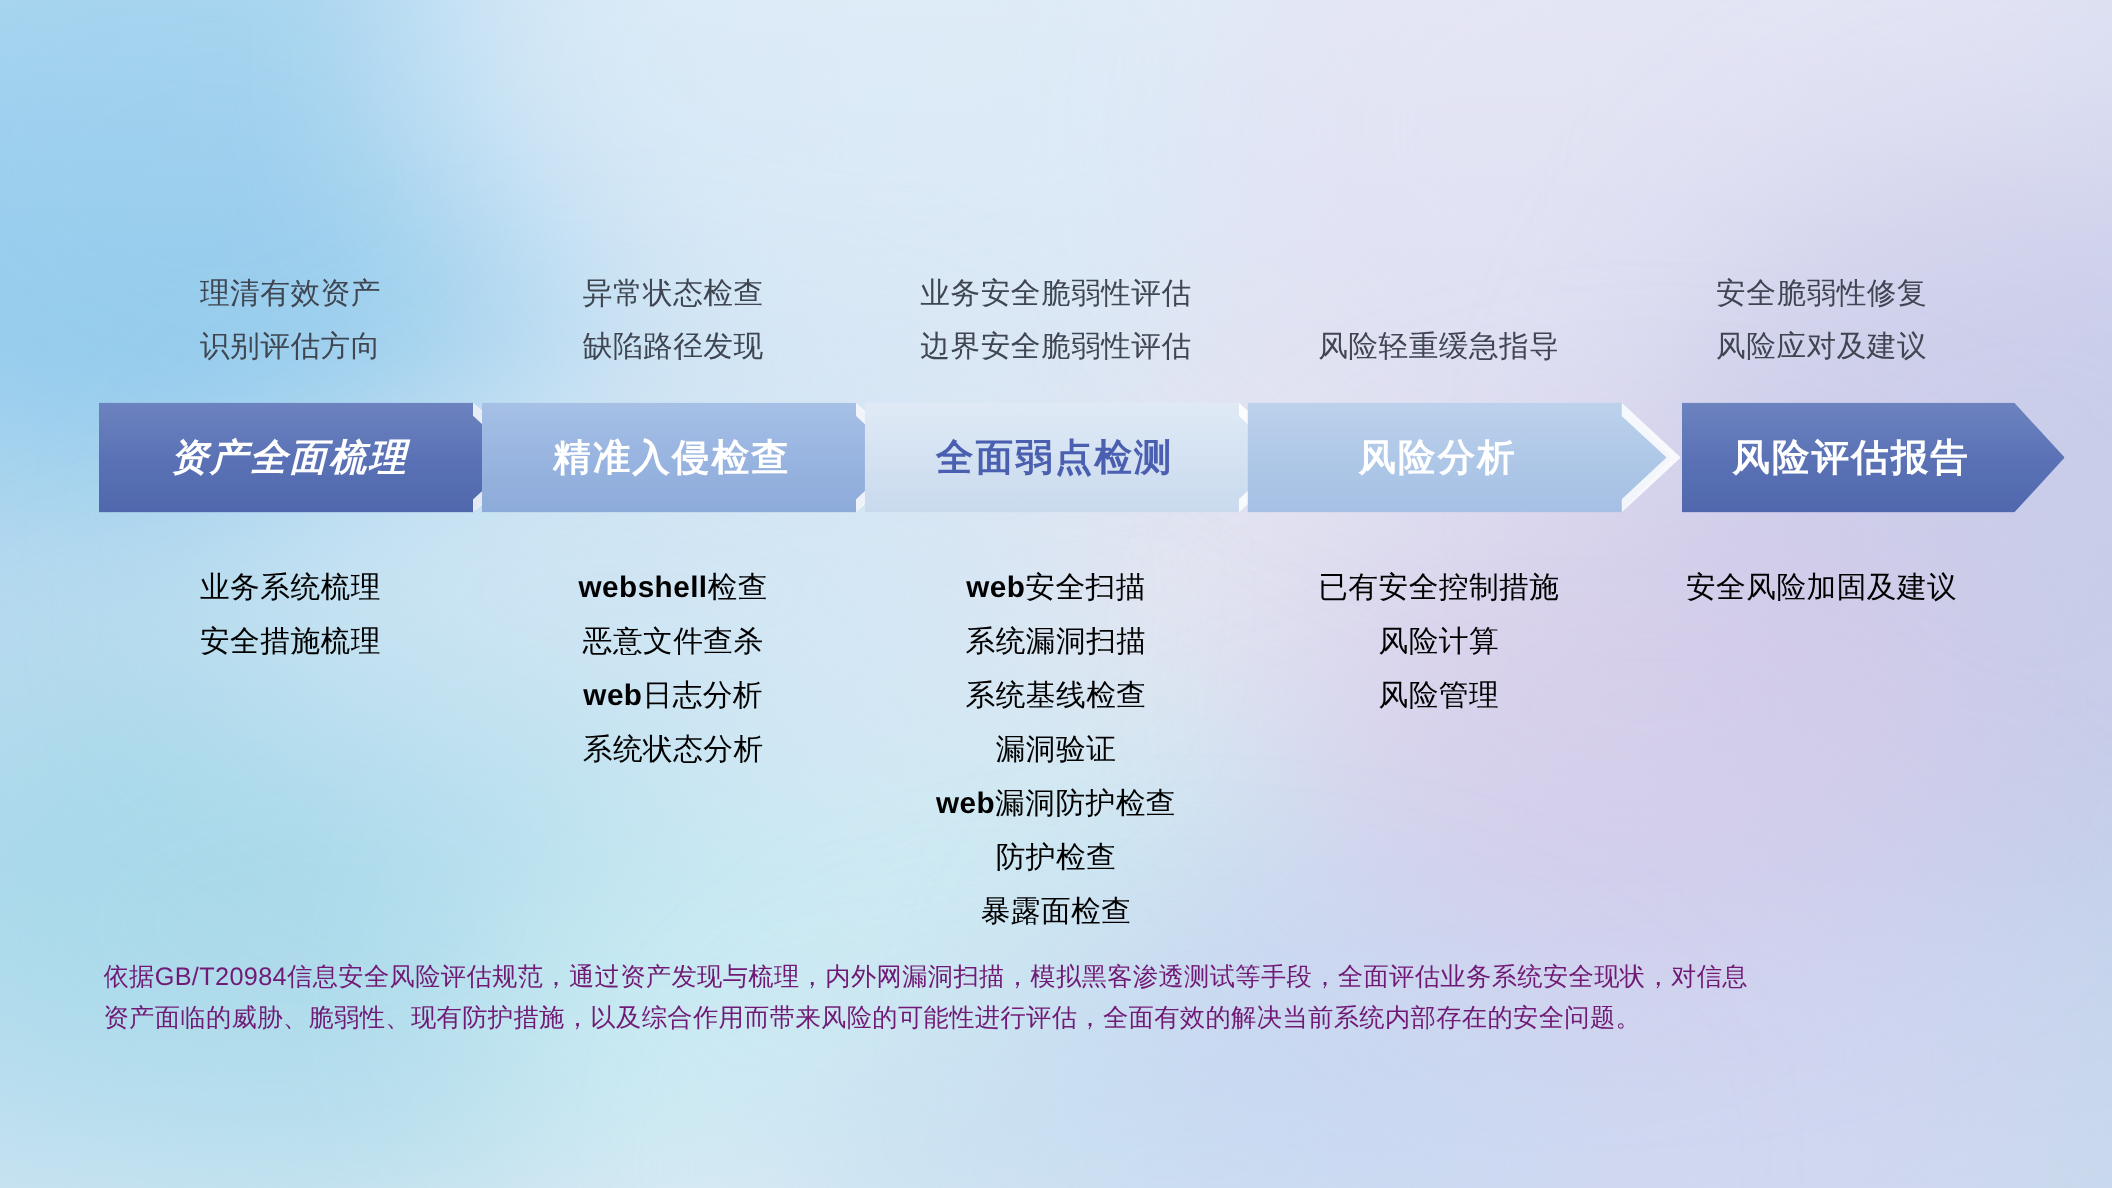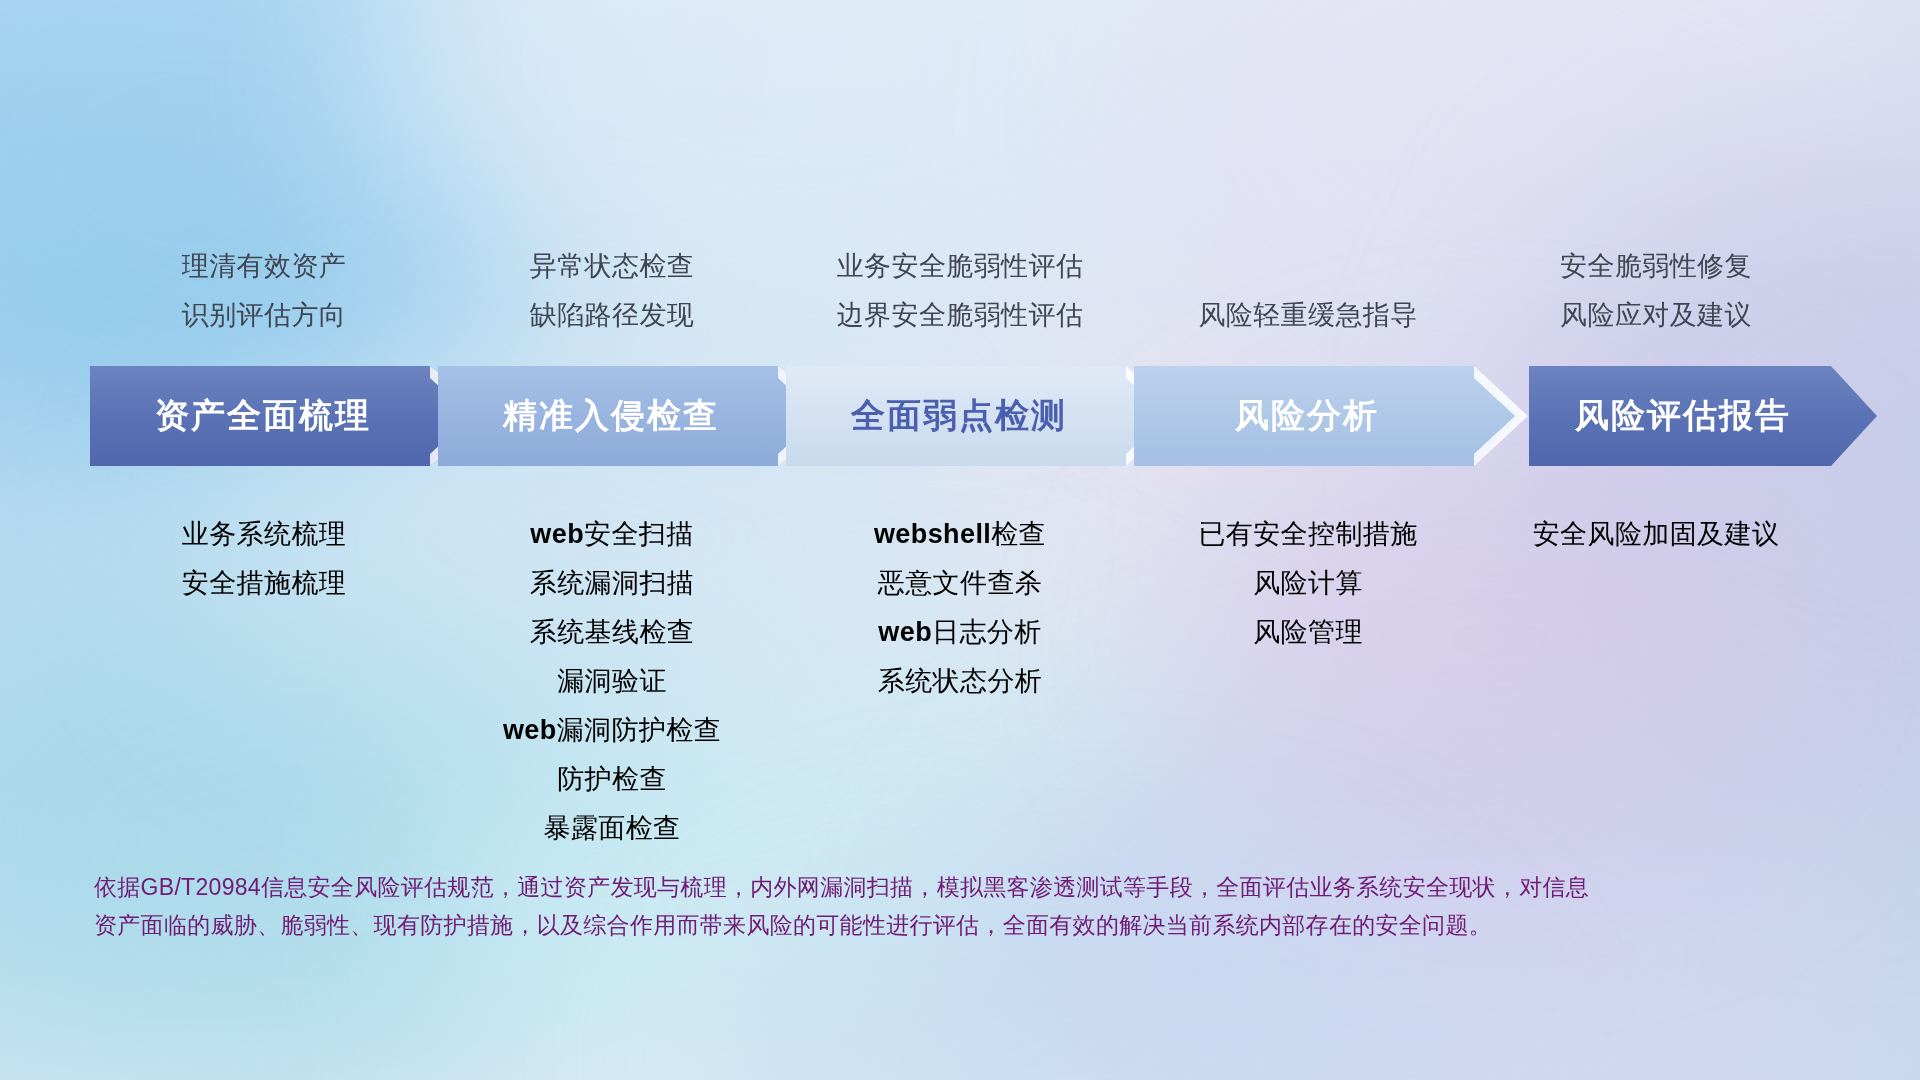--- a/index.html
+++ b/index.html
@@ -174,21 +174,21 @@
         <div class="note">风险轻重缓急指导</div>
       </div>
       <div class="col">
         <div class="note">安全脆弱性修复</div>
         <div class="note">风险应对及建议</div>
       </div>
     </div>
 
     <div id="band">
 
-      <div class="chev" style="left:0px; width:386px; background:linear-gradient(180deg,#6d83c0 0%,#5a72b5 52%,#5067ad 100%);">
+      <div class="chev" style="left:0px; width:386px; background:linear-gradient(180deg,#6d83c0 0%,#5a72b5 52%,#5067ad 100%);font-style:italic;">
         <span class="cap" style="color:#ffffff;">资产全面梳理</span>
       </div>
       <div class="notch" style="left:340px;"></div>
 
       <div class="chev" style="left:348px; width:386px; background:linear-gradient(180deg,#a6c0e6 0%,#97b3df 55%,#8dabda 100%);">
         <span class="cap" style="color:#ffffff;">精准入侵检查</span>
       </div>
       <div class="notch" style="left:688px;"></div>
 
       <div class="chev" style="left:696px; width:386px; background:linear-gradient(180deg,#e0eaf6 0%,#d3e1f1 55%,#c9daee 100%);">
@@ -205,40 +205,40 @@
         <span class="cap" style="color:#ffffff;">风险评估报告</span>
       </div>
 
     </div>
 
     <div class="cols" id="bottom-notes">
 
       <div class="col">
         <div class="sub"><span class="en"></span><span>业务系统梳理</span></div>
         <div class="sub"><span class="en"></span><span>安全措施梳理</span></div>
+      </div>
+
+      <div class="col">
+        <div class="sub"><span class="en">webshell</span><span>检查</span></div>
+        <div class="sub"><span class="en"></span><span>恶意文件查杀</span></div>
+        <div class="sub"><span class="en">web</span><span>日志分析</span></div>
+        <div class="sub"><span class="en"></span><span>系统状态分析</span></div>
       </div>
 
       <div class="col">
         <div class="sub"><span class="en">web</span><span>安全扫描</span></div>
         <div class="sub"><span class="en"></span><span>系统漏洞扫描</span></div>
         <div class="sub"><span class="en"></span><span>系统基线检查</span></div>
         <div class="sub"><span class="en"></span><span>漏洞验证</span></div>
         <div class="sub"><span class="en">web</span><span>漏洞防护检查</span></div>
         <div class="sub"><span class="en"></span><span>防护检查</span></div>
         <div class="sub"><span class="en"></span><span>暴露面检查</span></div>
       </div>
 
       <div class="col">
-        <div class="sub"><span class="en">webshell</span><span>检查</span></div>
-        <div class="sub"><span class="en"></span><span>恶意文件查杀</span></div>
-        <div class="sub"><span class="en">web</span><span>日志分析</span></div>
-        <div class="sub"><span class="en"></span><span>系统状态分析</span></div>
-      </div>
-
-      <div class="col">
         <div class="sub"><span class="en"></span><span>已有安全控制措施</span></div>
         <div class="sub"><span class="en"></span><span>风险计算</span></div>
         <div class="sub"><span class="en"></span><span>风险管理</span></div>
       </div>
 
       <div class="col">
         <div class="sub"><span class="en"></span><span>安全风险加固及建议</span></div>
       </div>
 
     </div>

